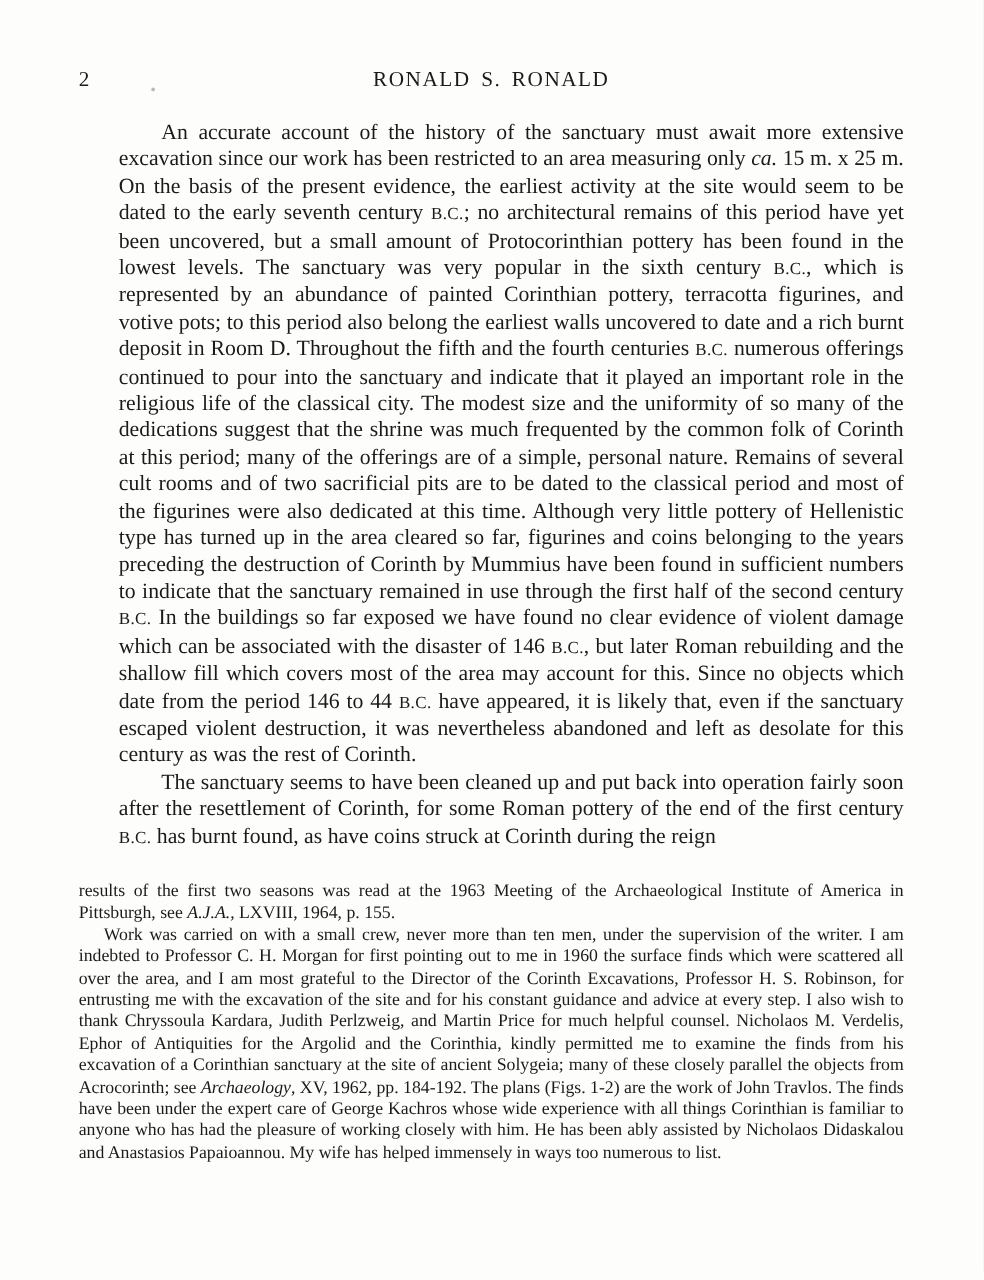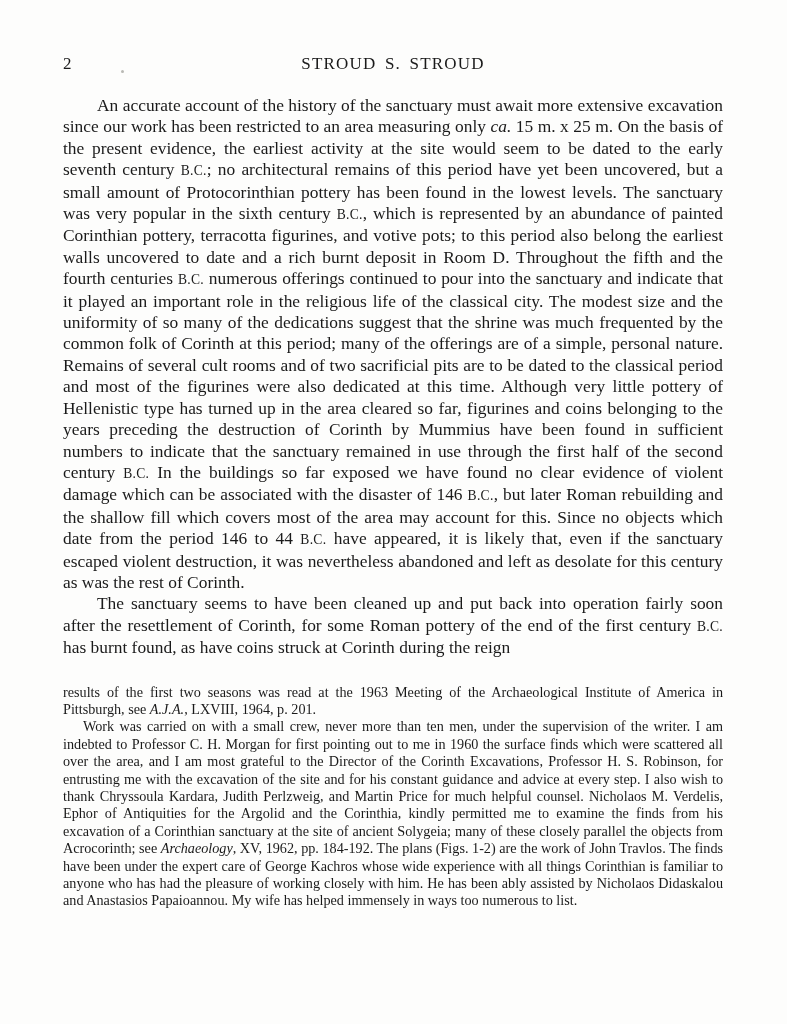--- a/index.html
+++ b/index.html
@@ -38,20 +38,21 @@
     display: block;
     text-align: center;
     letter-spacing: 1.2px;
     word-spacing: 3px;
   }
   .body-text {
     margin-top: 19px;
     font-size: 17.4px;
     line-height: 21.4px;
     text-align: justify;
+    margin-left: 32px;
   }
   .body-text p.para {
     margin: 0;
   }
   .body-text p.para.indent {
     text-indent: 34px;
   }
   .footnote-text {
     margin-top: 25px;
     font-size: 14.2px;
@@ -84,27 +85,27 @@
 </style>
 </head>
 <body>
 
 <div class="sheet">
   <div class="scan-dot"></div>
   <div class="column">
 
     <div class="running-header">
       <span class="page-num">2</span>
-      <span class="running-head">STROUD S. STROUD</span>
+      <span class="running-head">RONALD S. RONALD</span>
     </div>
 
     <div class="body-text">
         <p class="para indent"><span>An accurate account of the history of the sanctuary must await more extensive excavation since our work has been restricted to an area measuring only </span><span class="it">ca.</span><span> 15 m. x 25 m.  On the basis of the present evidence, the earliest activity at the site would seem to be dated to the early seventh century </span><span class="sc">B.C.</span><span>; no architectural remains of this period have yet been uncovered, but a small amount of Protocorinthian pottery has been found in the lowest levels.  The sanctuary was very popular in the sixth century </span><span class="sc">B.C.</span><span>, which is represented by an abundance of painted Corinthian pottery, terracotta figurines, and votive pots; to this period also belong the earliest walls uncovered to date and a rich burnt deposit in Room D.  Throughout the fifth and the fourth centuries </span><span class="sc">B.C.</span><span> numerous offerings continued to pour into the sanctuary and indicate that it played an important role in the religious life of the classical city.  The modest size and the uniformity of so many of the dedications suggest that the shrine was much frequented by the common folk of Corinth at this period; many of the offerings are of a simple, personal nature.  Remains of several cult rooms and of two sacrificial pits are to be dated to the classical period and most of the figurines were also dedicated at this time.  Although very little pottery of Hellenistic type has turned up in the area cleared so far, figurines and coins belonging to the years preceding the destruction of Corinth by Mummius have been found in sufficient numbers to indicate that the sanctuary remained in use through the first half of the second century </span><span class="sc">B.C.</span><span>  In the buildings so far exposed we have found no clear evidence of violent damage which can be associated with the disaster of 146 </span><span class="sc">B.C.</span><span>, but later Roman rebuilding and the shallow fill which covers most of the area may account for this.  Since no objects which date from the period 146 to 44 </span><span class="sc">B.C.</span><span> have appeared, it is likely that, even if the sanctuary escaped violent destruction, it was nevertheless abandoned and left as desolate for this century as was the rest of Corinth.</span></p>
         <p class="para indent"><span>The sanctuary seems to have been cleaned up and put back into operation fairly soon after the resettlement of Corinth, for some Roman pottery of the end of the first century </span><span class="sc">B.C.</span><span> has burnt found, as have coins struck at Corinth during the reign</span></p>
       </div>
 
     <div class="footnote-text">
-        <p class="para"><span>results of the first two seasons was read at the 1963 Meeting of the Archaeological Institute of America in Pittsburgh, see </span><span class="it">A.J.A.</span><span>, LXVIII, 1964, p. 201.</span></p>
+        <p class="para"><span>results of the first two seasons was read at the 1963 Meeting of the Archaeological Institute of America in Pittsburgh, see </span><span class="it">A.J.A.</span><span>, LXVIII, 1964, p. 155.</span></p>
         <p class="para indent"><span>Work was carried on with a small crew, never more than ten men, under the supervision of the writer.  I am indebted to Professor C. H. Morgan for first pointing out to me in 1960 the surface finds which were scattered all over the area, and I am most grateful to the Director of the Corinth Excavations, Professor H. S. Robinson, for entrusting me with the excavation of the site and for his constant guidance and advice at every step.  I also wish to thank Chryssoula Kardara, Judith Perlzweig, and Martin Price for much helpful counsel.  Nicholaos M. Verdelis, Ephor of Antiquities for the Argolid and the Corinthia, kindly permitted me to examine the finds from his excavation of a Corinthian sanctuary at the site of ancient Solygeia; many of these closely parallel the objects from Acrocorinth; see </span><span class="it">Archaeology</span><span>, XV, 1962, pp. 184-192.  The plans (Figs. 1-2) are the work of John Travlos.  The finds have been under the expert care of George Kachros whose wide experience with all things Corinthian is familiar to anyone who has had the pleasure of working closely with him.  He has been ably assisted by Nicholaos Didaskalou and Anastasios Papaioannou.  My wife has helped immensely in ways too numerous to list.</span></p>
       </div>
 
   </div>
 </div>
 
 </body></html>

